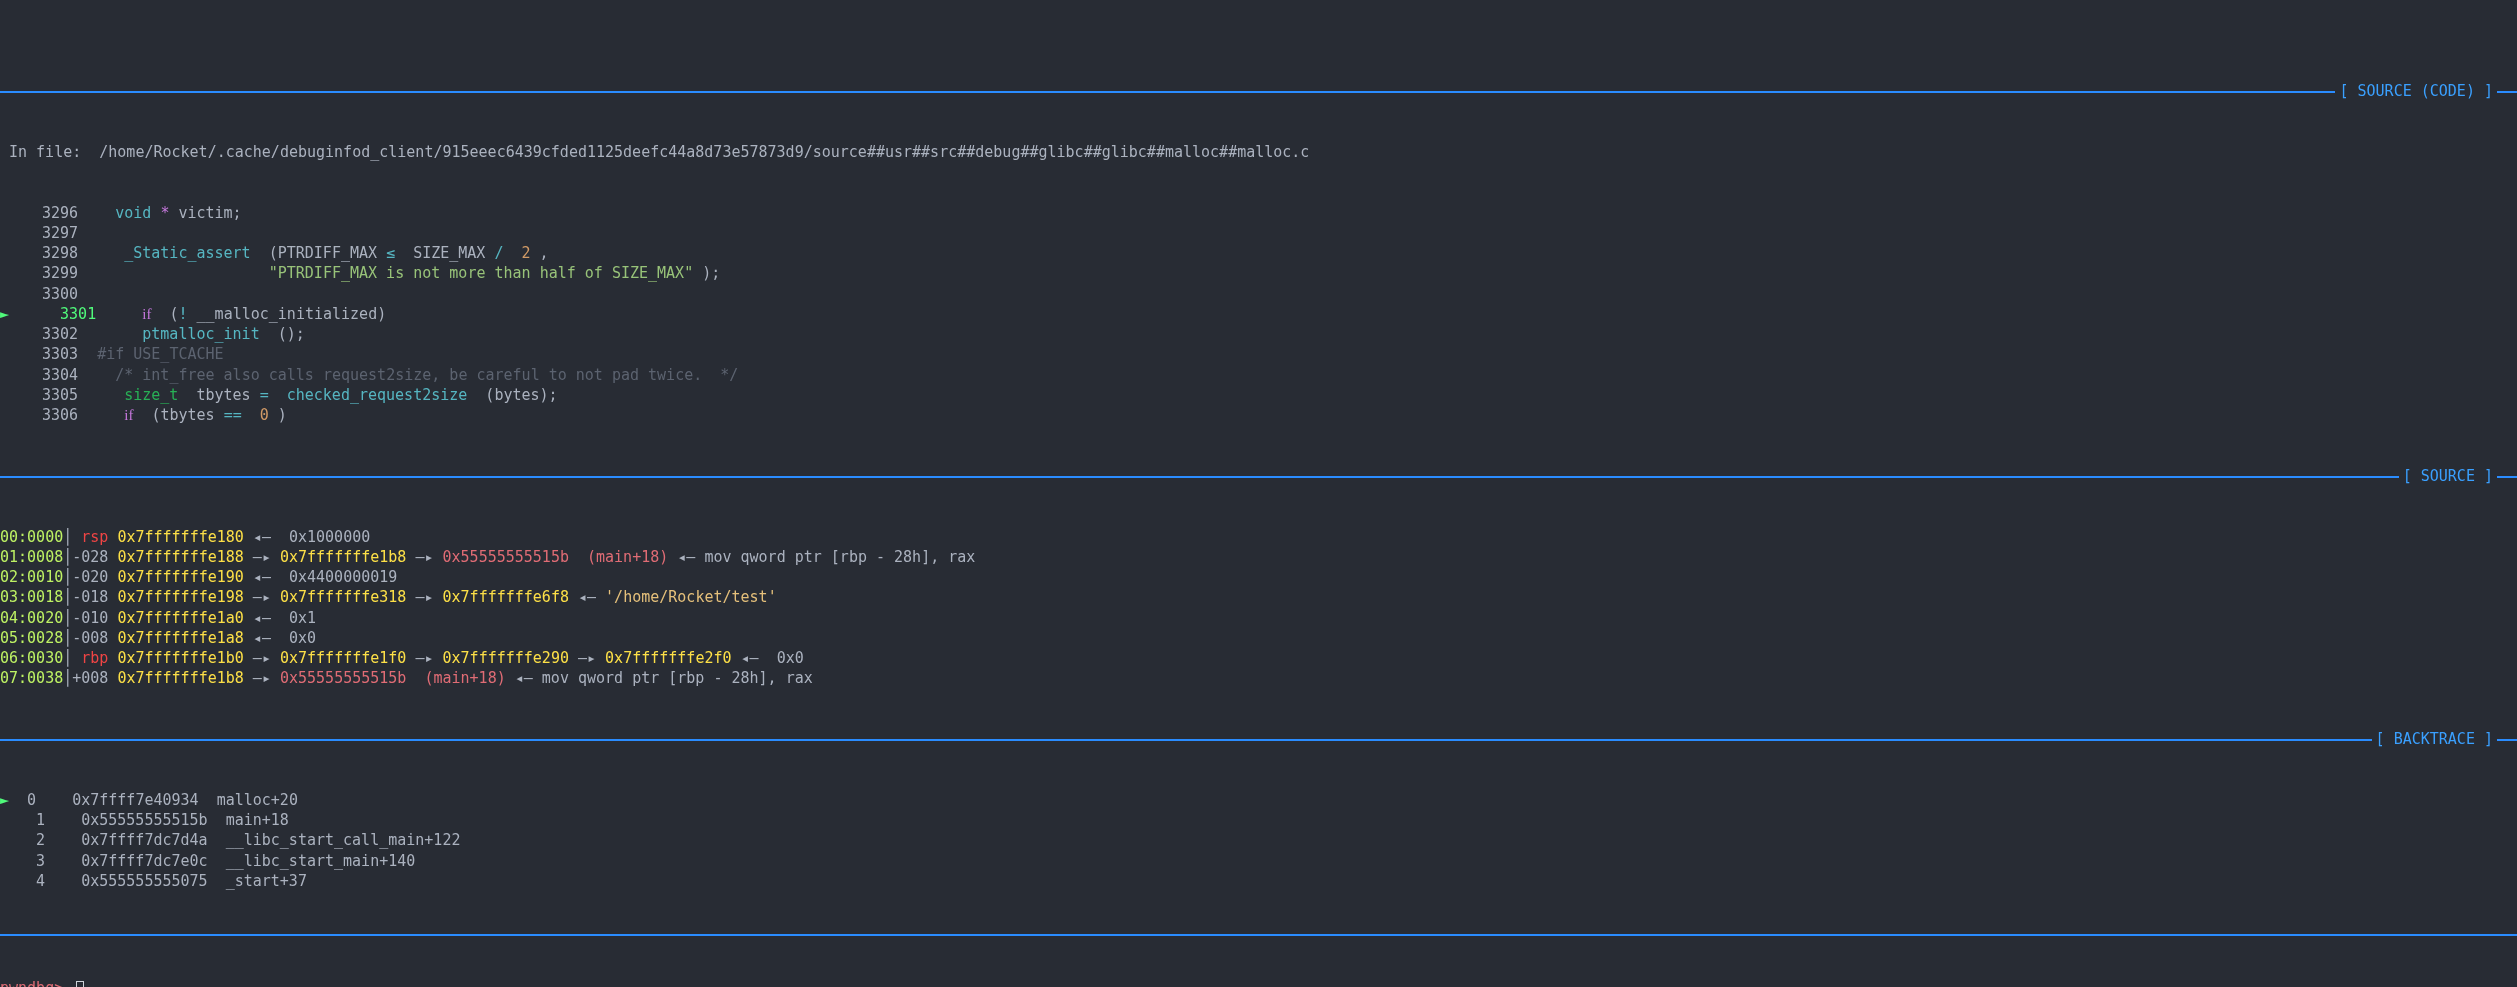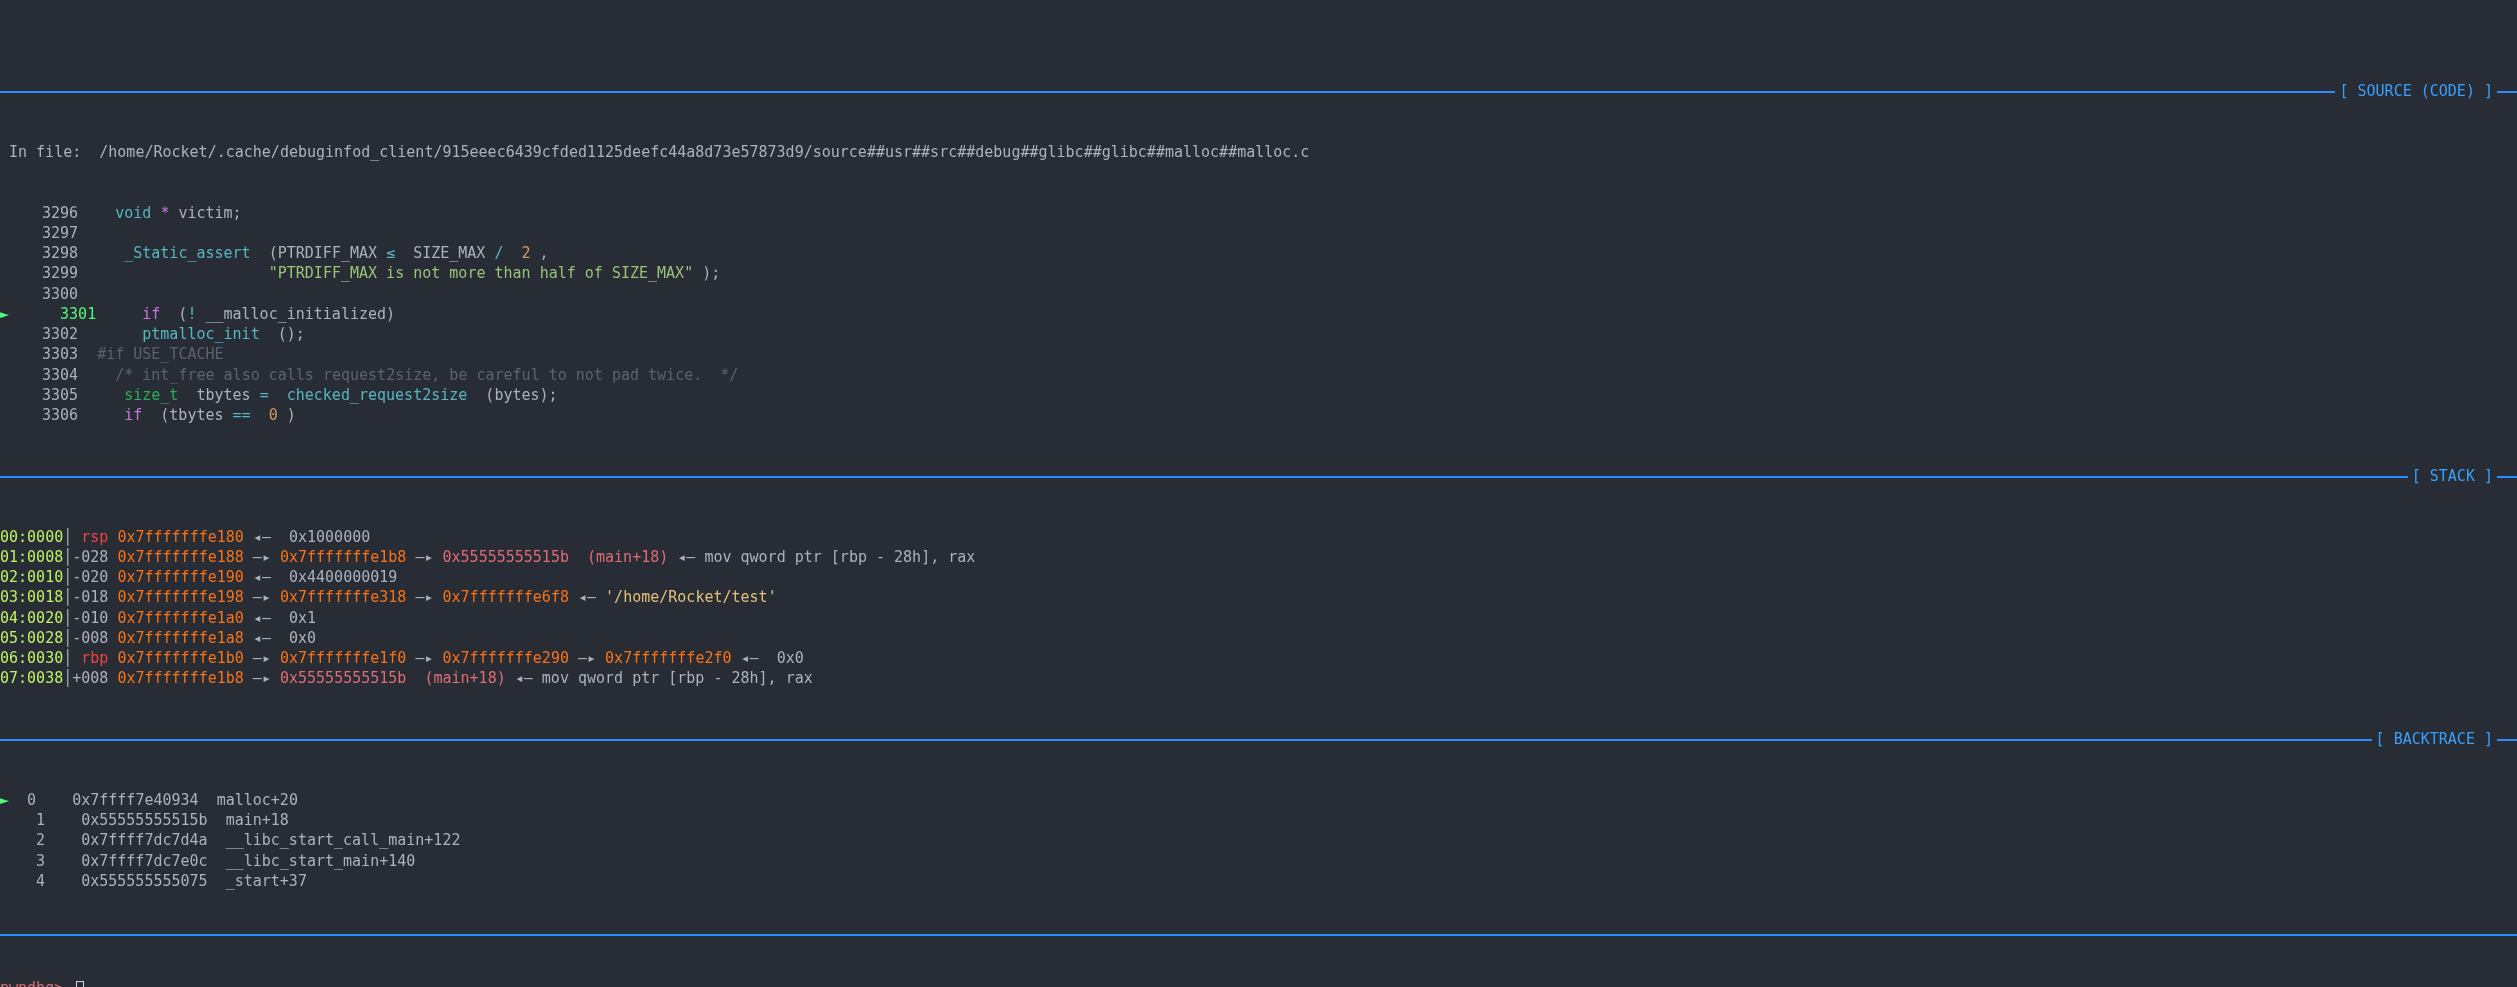--- a/index.html
+++ b/index.html
@@ -27,33 +27,33 @@
   }
   .hline-short { width: 20px; flex: none; }
   .section-title {
     color: #3aa0ff;
     padding: 0 4px;
     white-space: pre;
   }
   .row { display: block; }
   .ln { color: #abb2bf; display: inline-block; min-width: 70px; text-align: right; padding-right: 10px; padding-left: 42px; }
   .kw-void { color: #56b6c2; }
-  .kw-if { color: #c678dd; }
+  .kw-if { color: #c678dd; font-family: Liberation Serif, serif; }
   .kw-size { color: #28b056; }
   .star { color: #c678dd; }
   .fn-name { color: #56b6c2; }
   .op { color: #56b6c2; }
   .str { color: #98c379; }
   .comment { color: #5c6370; }
   .num { color: #d19a66; }
   .txt { color: #abb2bf; padding-left: 9px; }
   .stack-idx { color: #bef264; }
   .stack-off { color: #abb2bf; }
   .reg { color: #ef4444; font-weight: 500; }
-  .addr-cyan { color: #f97316; }
+  .addr-cyan { color: #fde047; }
   .addr-red { color: #e06c75; }
   .arrow { color: #abb2bf; }
   .sym { color: #e06c75; }
   .asm { color: #abb2bf; }
   .yel { color: #e5c07b; }
   .prompt { color: #e06c75; }
   .cursor {
     display: inline-block;
     width: 8px;
     height: 16px;
@@ -79,21 +79,21 @@
   <span class="section-title">[ SOURCE (CODE) ]</span>
   <div class="hline hline-short"></div>
 </div>
 
 <div class="row"><span class="txt">In file: </span><span class="txt">/home/Rocket/.cache/debuginfod_client/915eeec6439cfded1125deefc44a8d73e57873d9/source##usr##src##debug##glibc##glibc##malloc##malloc.c</span></div>
 
 <div id="source-lines"><div class="row"><span class="ln">3296</span> <span class="kw-void">  void </span><span class="star">*</span><span class="txt">victim;</span></div><div class="row"><span class="ln">3297</span> </div><div class="row"><span class="ln">3298</span> <span class="txt">  </span><span class="fn-name">_Static_assert</span><span class="txt"> (PTRDIFF_MAX </span><span class="op">≤</span><span class="txt"> SIZE_MAX </span><span class="op">/</span><span class="txt"> </span><span class="num">2</span><span class="txt">,</span></div><div class="row"><span class="ln">3299</span> <span class="txt">                  </span><span class="str">"PTRDIFF_MAX is not more than half of SIZE_MAX"</span><span class="txt">);</span></div><div class="row"><span class="ln">3300</span> </div><div class="row"><span class="ptr-mark">► </span><span class="ln" style="min-width:50px;color:#50fa7b">3301</span> <span class="txt">  </span><span class="kw-if">if</span><span class="txt"> (</span><span class="op">!</span><span class="txt">__malloc_initialized)</span></div><div class="row"><span class="ln">3302</span> <span class="txt">    </span><span class="fn-name">ptmalloc_init</span><span class="txt"> ();</span></div><div class="row"><span class="ln">3303</span> <span class="comment">#if USE_TCACHE</span></div><div class="row"><span class="ln">3304</span> <span class="comment">  /* int_free also calls request2size, be careful to not pad twice.  */</span></div><div class="row"><span class="ln">3305</span> <span class="txt">  </span><span class="kw-size">size_t</span><span class="txt"> tbytes </span><span class="op">=</span><span class="txt"> </span><span class="fn-name">checked_request2size</span><span class="txt"> (bytes);</span></div><div class="row"><span class="ln">3306</span> <span class="txt">  </span><span class="kw-if">if</span><span class="txt"> (tbytes </span><span class="op">==</span><span class="txt"> </span><span class="num">0</span><span class="txt">)</span></div></div>
 
 <div class="section-header">
   <div class="hline"></div>
-  <span class="section-title">[ STACK ]</span>
+  <span class="section-title">[ SOURCE ]</span>
   <div class="hline hline-short"></div>
 </div>
 
 <div id="stack-lines"><div class="row"><span class="stack-idx">00:0000</span><span class="vbar">│</span><span class="reg"> rsp </span><span class="addr-cyan">0x7fffffffe180</span><span class="arrow"> ◂— </span><span class="txt">0x1000000</span></div><div class="row"><span class="stack-idx">01:0008</span><span class="vbar">│</span><span class="stack-off">-028 </span><span class="addr-cyan">0x7fffffffe188</span><span class="arrow"> —▸ </span><span class="addr-cyan">0x7fffffffe1b8</span><span class="arrow"> —▸ </span><span class="addr-red">0x55555555515b</span><span class="txt"> </span><span class="sym">(main+18)</span><span class="arrow"> ◂— </span><span class="asm">mov qword ptr [rbp - 28h], rax</span></div><div class="row"><span class="stack-idx">02:0010</span><span class="vbar">│</span><span class="stack-off">-020 </span><span class="addr-cyan">0x7fffffffe190</span><span class="arrow"> ◂— </span><span class="txt">0x4400000019</span></div><div class="row"><span class="stack-idx">03:0018</span><span class="vbar">│</span><span class="stack-off">-018 </span><span class="addr-cyan">0x7fffffffe198</span><span class="arrow"> —▸ </span><span class="addr-cyan">0x7fffffffe318</span><span class="arrow"> —▸ </span><span class="addr-cyan">0x7fffffffe6f8</span><span class="arrow"> ◂— </span><span class="yel">'/home/Rocket/test'</span></div><div class="row"><span class="stack-idx">04:0020</span><span class="vbar">│</span><span class="stack-off">-010 </span><span class="addr-cyan">0x7fffffffe1a0</span><span class="arrow"> ◂— </span><span class="txt">0x1</span></div><div class="row"><span class="stack-idx">05:0028</span><span class="vbar">│</span><span class="stack-off">-008 </span><span class="addr-cyan">0x7fffffffe1a8</span><span class="arrow"> ◂— </span><span class="txt">0x0</span></div><div class="row"><span class="stack-idx">06:0030</span><span class="vbar">│</span><span class="reg"> rbp </span><span class="addr-cyan">0x7fffffffe1b0</span><span class="arrow"> —▸ </span><span class="addr-cyan">0x7fffffffe1f0</span><span class="arrow"> —▸ </span><span class="addr-cyan">0x7fffffffe290</span><span class="arrow"> —▸ </span><span class="addr-cyan">0x7fffffffe2f0</span><span class="arrow"> ◂— </span><span class="txt">0x0</span></div><div class="row"><span class="stack-idx">07:0038</span><span class="vbar">│</span><span class="stack-off">+008 </span><span class="addr-cyan">0x7fffffffe1b8</span><span class="arrow"> —▸ </span><span class="addr-red">0x55555555515b</span><span class="txt"> </span><span class="sym">(main+18)</span><span class="arrow"> ◂— </span><span class="asm">mov qword ptr [rbp - 28h], rax</span></div></div>
 
 <div class="section-header">
   <div class="hline"></div>
   <span class="section-title">[ BACKTRACE ]</span>
   <div class="hline hline-short"></div>
 </div>

